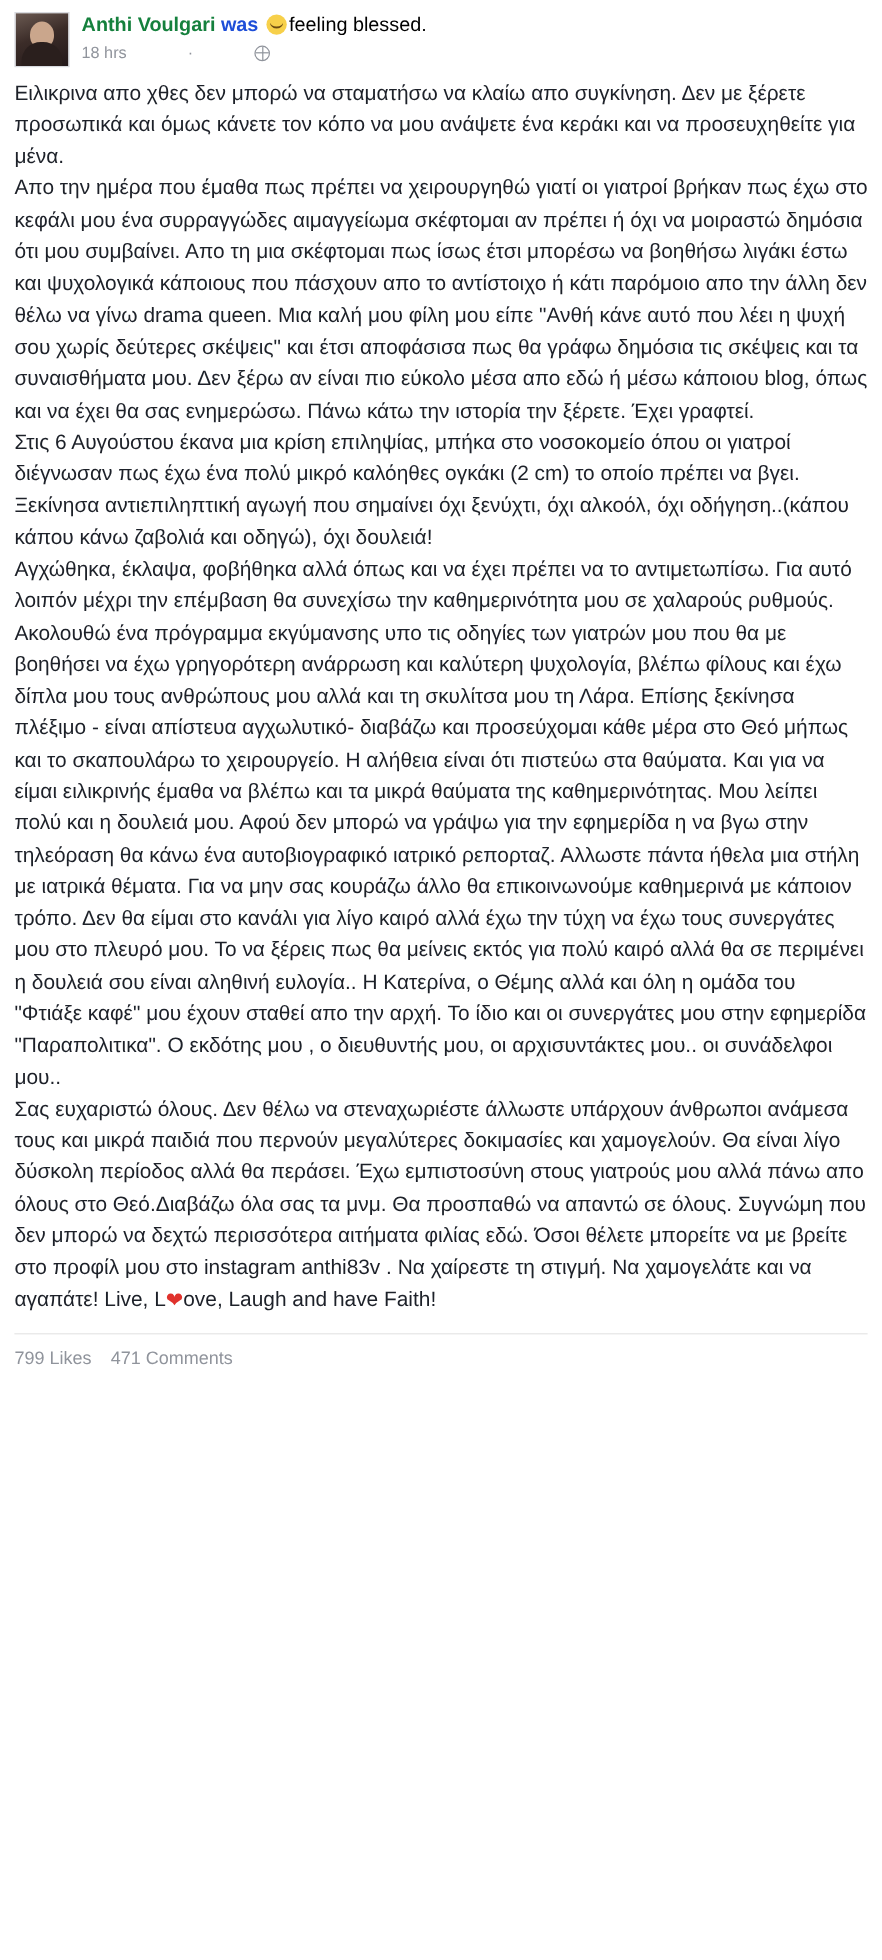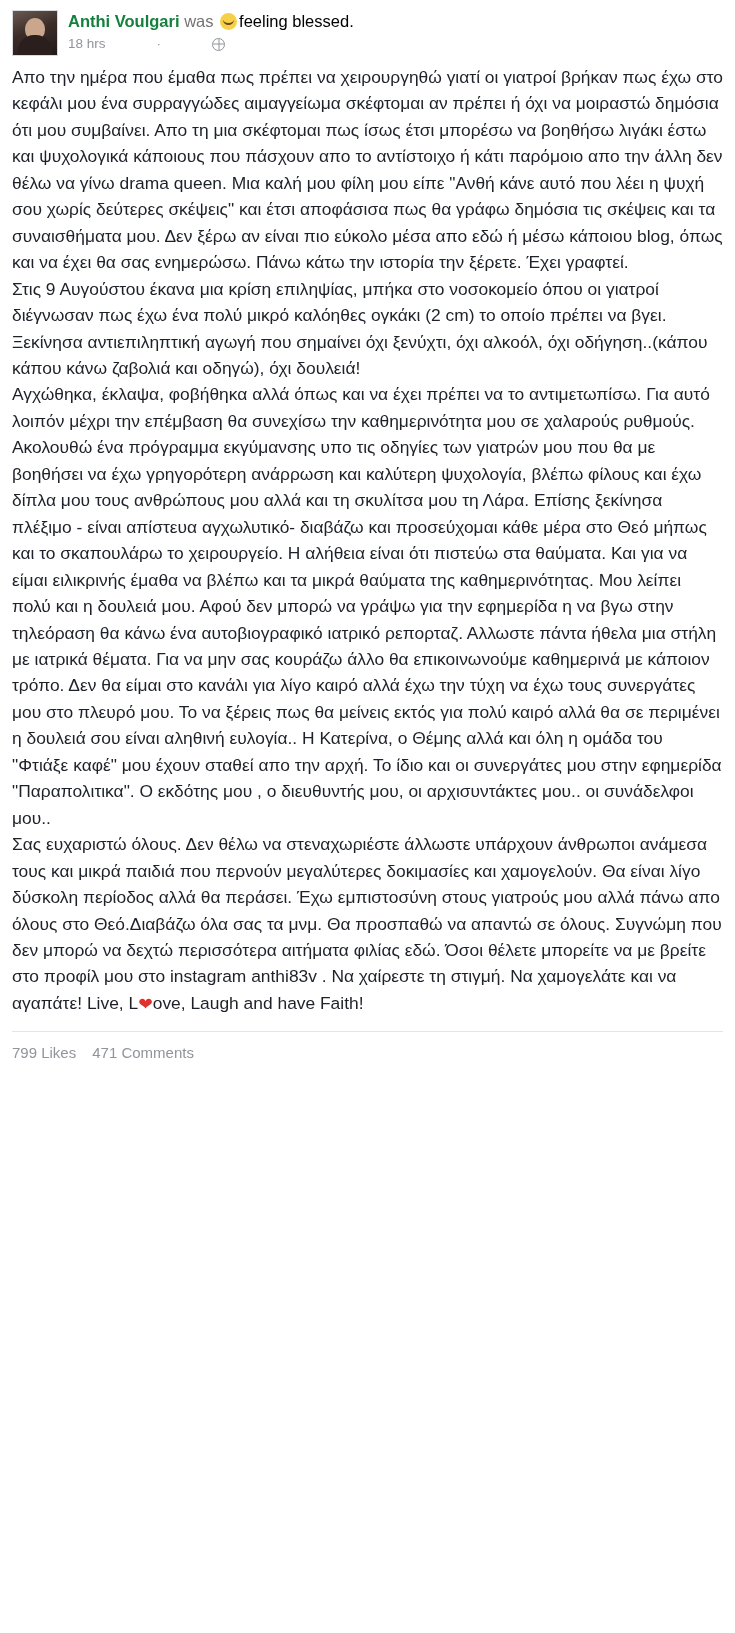--- a/index.html
+++ b/index.html
@@ -66,21 +66,22 @@
   .name-line {
     font-size: 16.5px;
     color: #4b4f56;
   }
   .author-name {
     font-weight: bold;
     color: #15803d;
     font-size: 16.5px;
   }
   .was-word {
-    color: #737373;
+    color: #1d4ed8;
+    font-weight: bold;
   }
   .emoji-smile {
     display: inline-block;
     width: 17px;
     height: 17px;
     border-radius: 50%;
     background: #f7d04a;
     position: relative;
     vertical-align: -3px;
     margin: 0 2px;
@@ -186,22 +187,23 @@
       <div class="name-line"><span class="author-name">Anthi Voulgari</span><span class="was-word">&nbsp;</span><span class="was-word">was</span><span class="was-word">&nbsp;</span><span class="emoji-smile"></span><span class="feeling-text">feeling blessed.</span></div>
       <div class="meta-line">
         <span class="footer-link">18 hrs</span>
         <span class="meta-dot">·</span>
         <span class="globe-icon"></span>
       </div>
     </div>
   </div>
 
   <div class="post-body">
+    <p class="para">Ειλικρινα απο χθες δεν μπορώ να σταματήσω να κλαίω απο συγκίνηση. Δεν με ξέρετε προσωπικά και όμως κάνετε τον κόπο να μου ανάψετε ένα κεράκι και να προσευχηθείτε για μένα.</p>
     <p class="para">Απο την ημέρα που έμαθα πως πρέπει να χειρουργηθώ γιατί οι γιατροί βρήκαν πως έχω στο κεφάλι μου ένα συρραγγώδες αιμαγγείωμα σκέφτομαι αν πρέπει ή όχι να μοιραστώ δημόσια ότι μου συμβαίνει. Απο τη μια σκέφτομαι πως ίσως έτσι μπορέσω να βοηθήσω λιγάκι έστω και ψυχολογικά κάποιους που πάσχουν απο το αντίστοιχο ή κάτι παρόμοιο απο την άλλη δεν θέλω να γίνω drama queen. Μια καλή μου φίλη μου είπε "Ανθή κάνε αυτό που λέει η ψυχή σου χωρίς δεύτερες σκέψεις" και έτσι αποφάσισα πως θα γράφω δημόσια τις σκέψεις και τα συναισθήματα μου. Δεν ξέρω αν είναι πιο εύκολο μέσα απο εδώ ή μέσω κάποιου blog, όπως και να έχει θα σας ενημερώσω. Πάνω κάτω την ιστορία την ξέρετε. Έχει γραφτεί.</p>
-    <p class="para">Στις 9 Αυγούστου έκανα μια κρίση επιληψίας, μπήκα στο νοσοκομείο όπου οι γιατροί διέγνωσαν πως έχω ένα πολύ μικρό καλόηθες ογκάκι (2 cm) το οποίο πρέπει να βγει. Ξεκίνησα αντιεπιληπτική αγωγή που σημαίνει όχι ξενύχτι, όχι αλκοόλ, όχι οδήγηση..(κάπου κάπου κάνω ζαβολιά και οδηγώ), όχι δουλειά!</p>
+    <p class="para">Στις 6 Αυγούστου έκανα μια κρίση επιληψίας, μπήκα στο νοσοκομείο όπου οι γιατροί διέγνωσαν πως έχω ένα πολύ μικρό καλόηθες ογκάκι (2 cm) το οποίο πρέπει να βγει. Ξεκίνησα αντιεπιληπτική αγωγή που σημαίνει όχι ξενύχτι, όχι αλκοόλ, όχι οδήγηση..(κάπου κάπου κάνω ζαβολιά και οδηγώ), όχι δουλειά!</p>
     <p class="para">Αγχώθηκα, έκλαψα, φοβήθηκα αλλά όπως και να έχει πρέπει να το αντιμετωπίσω. Για αυτό λοιπόν μέχρι την επέμβαση θα συνεχίσω την καθημερινότητα μου σε χαλαρούς ρυθμούς. Ακολουθώ ένα πρόγραμμα εκγύμανσης υπο τις οδηγίες των γιατρών μου που θα με βοηθήσει να έχω γρηγορότερη ανάρρωση και καλύτερη ψυχολογία, βλέπω φίλους και έχω δίπλα μου τους ανθρώπους μου αλλά και τη σκυλίτσα μου τη Λάρα. Επίσης ξεκίνησα πλέξιμο - είναι απίστευα αγχωλυτικό- διαβάζω και προσεύχομαι κάθε μέρα στο Θεό μήπως και το σκαπουλάρω το χειρουργείο. Η αλήθεια είναι ότι πιστεύω στα θαύματα. Και για να είμαι ειλικρινής έμαθα να βλέπω και τα μικρά θαύματα της καθημερινότητας. Μου λείπει πολύ και η δουλειά μου. Αφού δεν μπορώ να γράψω για την εφημερίδα η να βγω στην τηλεόραση θα κάνω ένα αυτοβιογραφικό ιατρικό ρεπορταζ. Αλλωστε πάντα ήθελα μια στήλη με ιατρικά θέματα. Για να μην σας κουράζω άλλο θα επικοινωνούμε καθημερινά με κάποιον τρόπο. Δεν θα είμαι στο κανάλι για λίγο καιρό αλλά έχω την τύχη να έχω τους συνεργάτες μου στο πλευρό μου. Το να ξέρεις πως θα μείνεις εκτός για πολύ καιρό αλλά θα σε περιμένει η δουλειά σου είναι αληθινή ευλογία.. Η Κατερίνα, ο Θέμης αλλά και όλη η ομάδα του "Φτιάξε καφέ" μου έχουν σταθεί απο την αρχή. Το ίδιο και οι συνεργάτες μου στην εφημερίδα "Παραπολιτικα". Ο εκδότης μου , ο διευθυντής μου, οι αρχισυντάκτες μου.. οι συνάδελφοι μου..</p>
     <p class="para"><span>Σας ευχαριστώ όλους. Δεν θέλω να στεναχωριέστε άλλωστε υπάρχουν άνθρωποι ανάμεσα τους και μικρά παιδιά που περνούν μεγαλύτερες δοκιμασίες και χαμογελούν. Θα είναι λίγο δύσκολη περίοδος αλλά θα περάσει. Έχω εμπιστοσύνη στους γιατρούς μου αλλά πάνω απο όλους στο Θεό.Διαβάζω όλα σας τα μνμ. Θα προσπαθώ να απαντώ σε όλους. Συγνώμη που δεν μπορώ να δεχτώ περισσότερα αιτήματα φιλίας εδώ. Όσοι θέλετε μπορείτε να με βρείτε στο προφίλ μου στο instagram anthi83v . Να χαίρεστε τη στιγμή. Να χαμογελάτε και να αγαπάτε! Live, L</span><span class="heart">❤</span><span>ove, Laugh and have Faith!</span></p>
   </div>
 
   <div class="post-footer">
     <span class="footer-link">799 Likes</span>
     <span class="footer-gap"></span>
     <span class="footer-link">471 Comments</span>
   </div>
 

